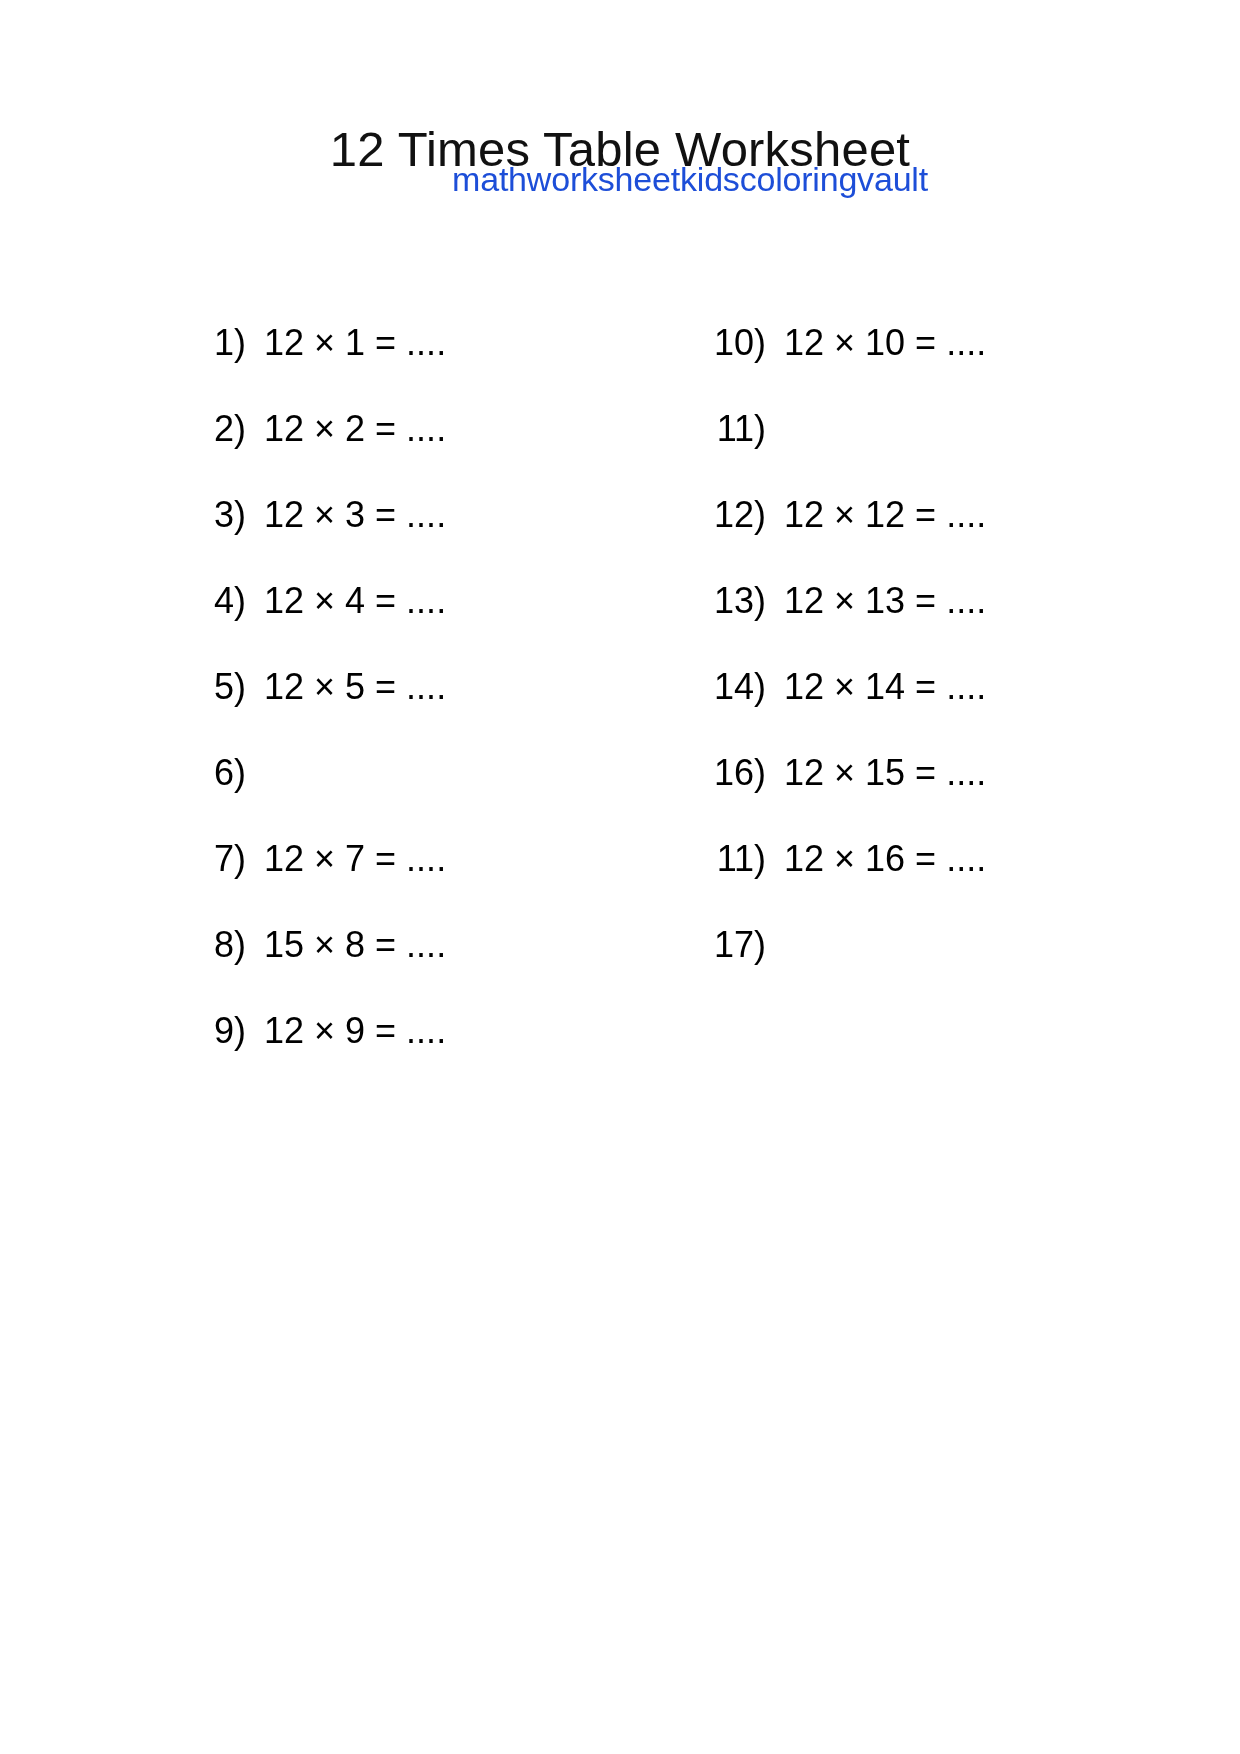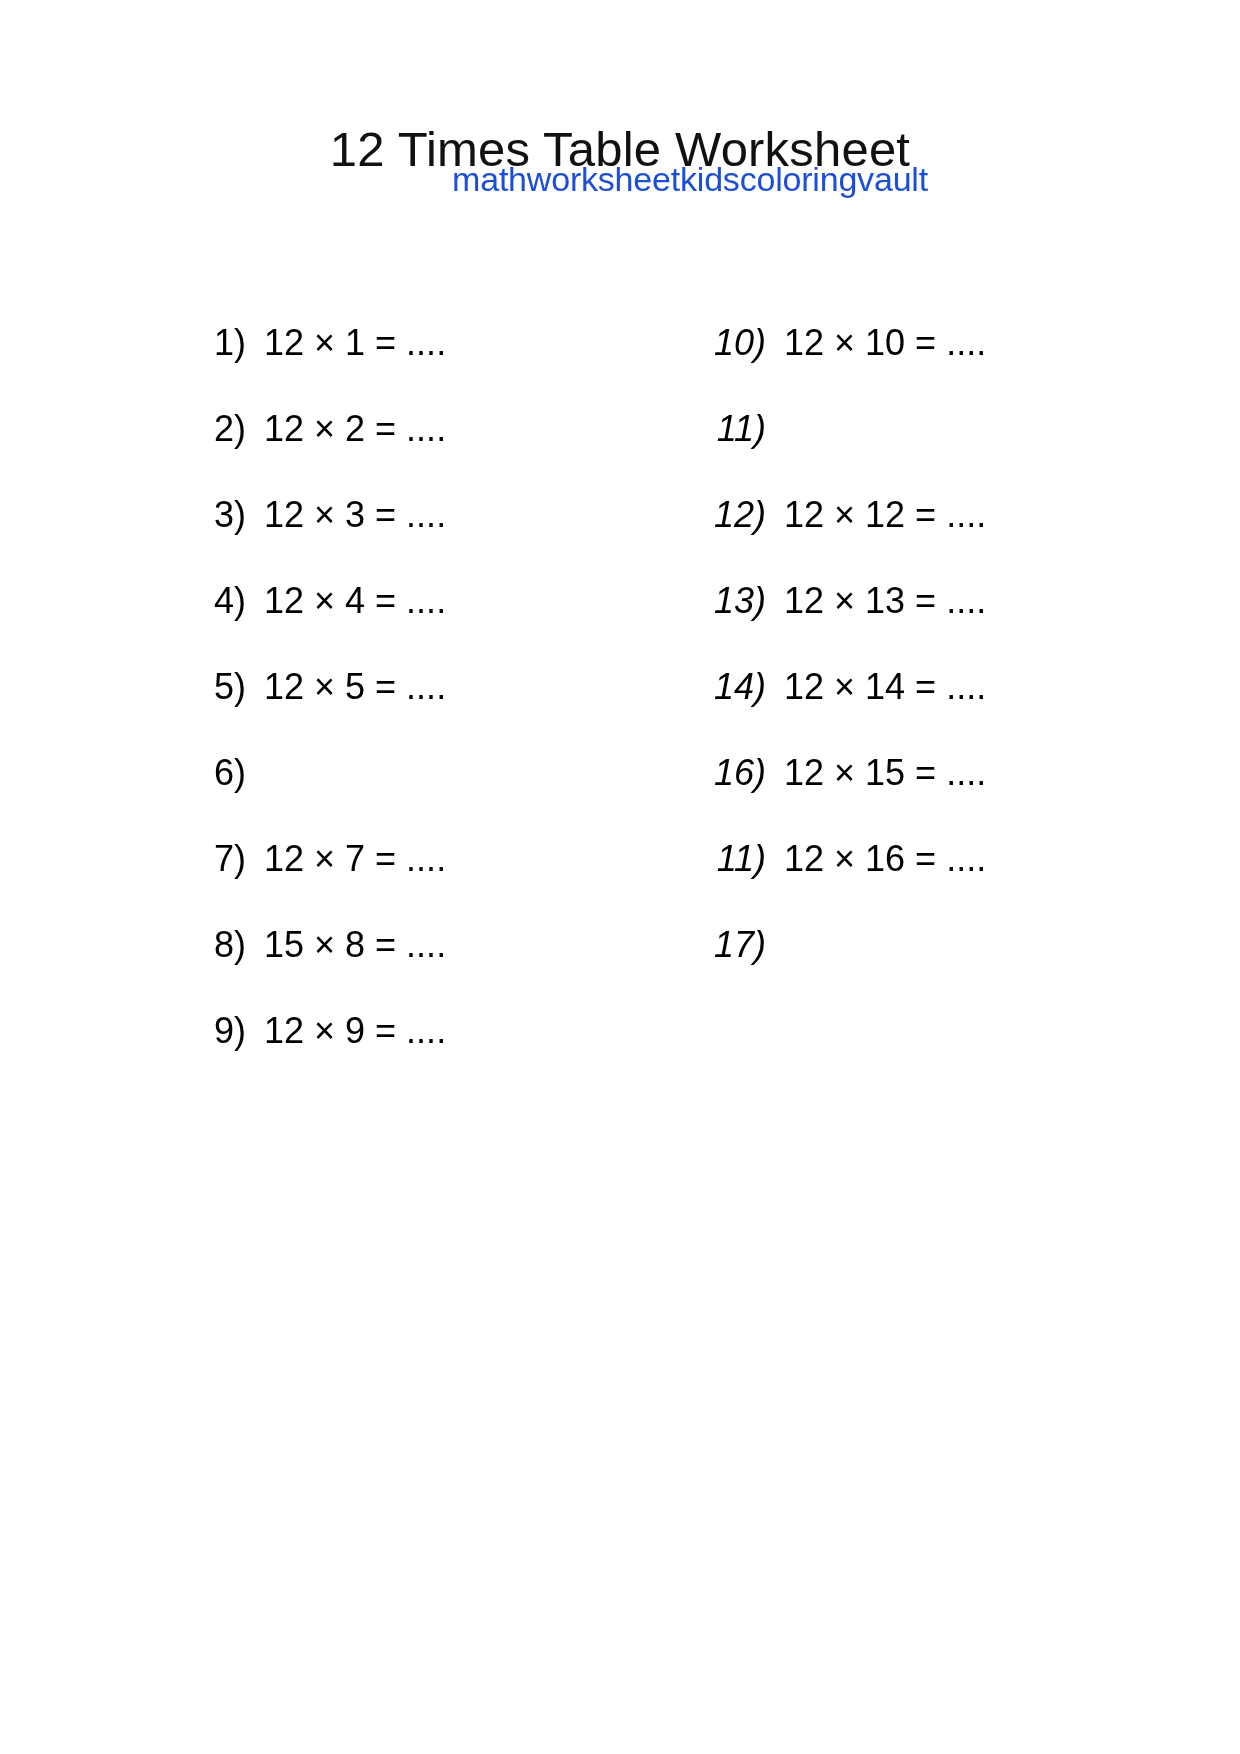--- a/index.html
+++ b/index.html
@@ -72,21 +72,21 @@
     font-size: 36px;
     line-height: 86px;
     white-space: nowrap;
   }
   .problem .num {
     display: inline-block;
     text-align: right;
     margin-right: 18px;
   }
   .col-left .problem .num { width: 46px; }
-  .col-right .problem .num { width: 66px; font-style: italic; }
+  .col-right .problem .num { width: 66px; }
   .problem .expr {
     display: inline-block;
   }
 </style>
 </head>
 <body>
 
 <div class="page">
 
   <h1 class="title">12 Times Table Worksheet</h1>

